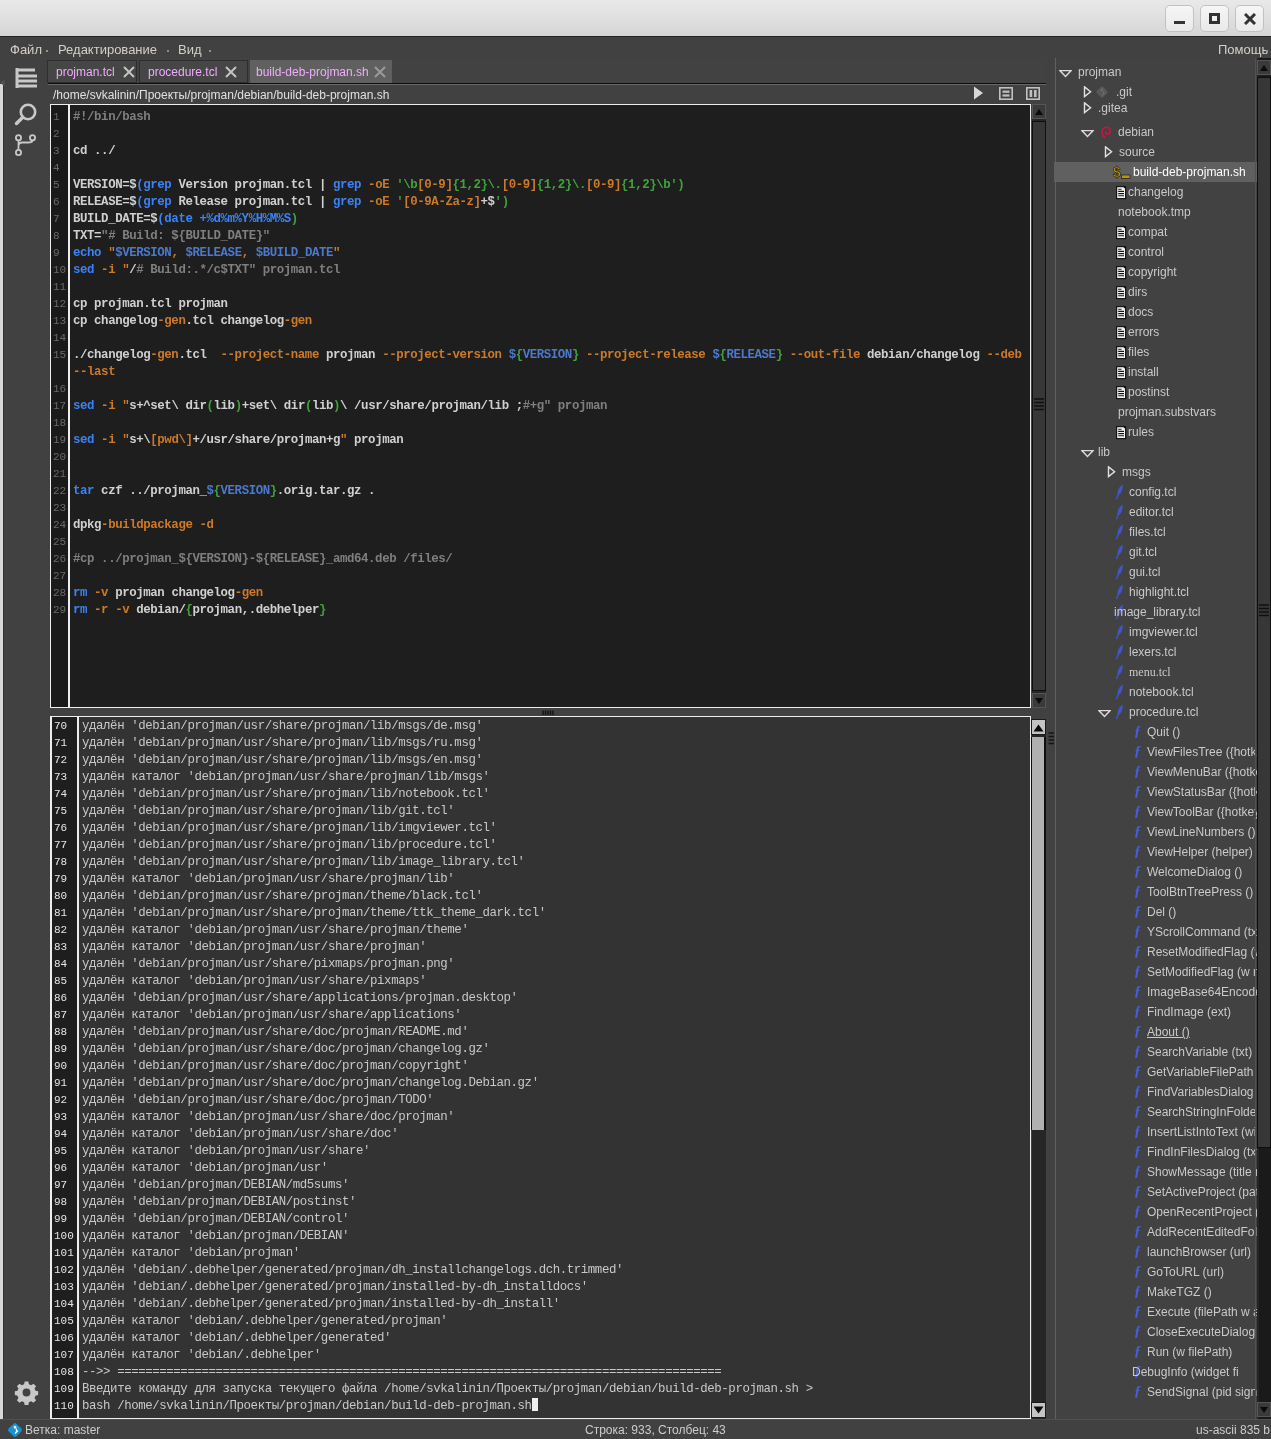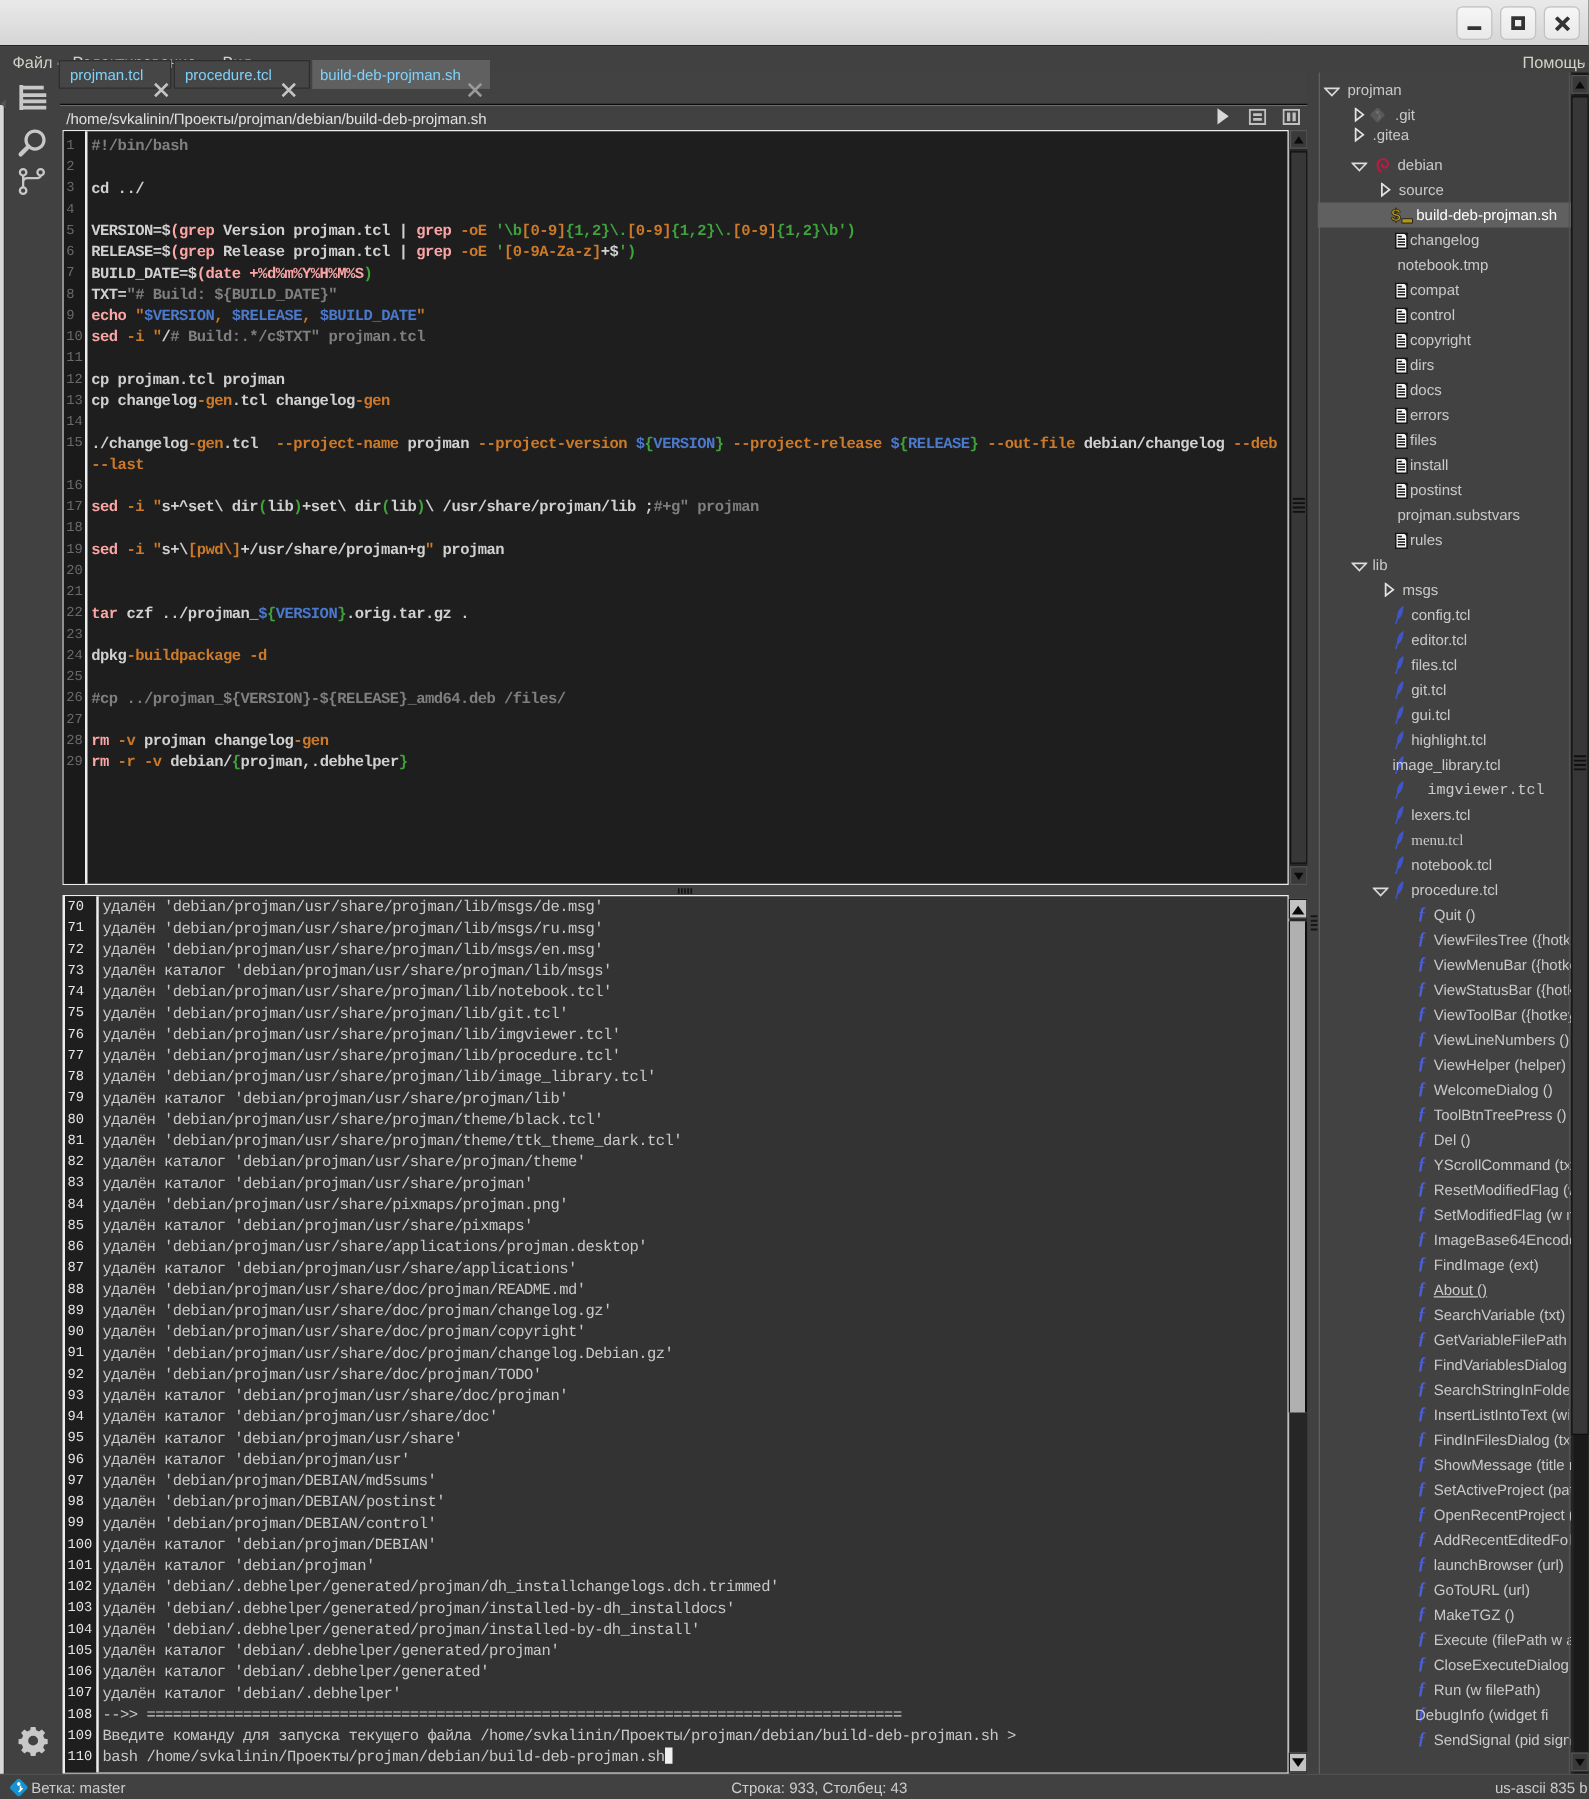--- a/index.html
+++ b/index.html
@@ -20,37 +20,37 @@
   color:#d4d0c8; font-size:12px; }
 .mitem { font-size:13px; color:#d4d0c8; }
 
 
 #sidebar { left:0; top:58px; width:48px; height:1362px; background:#414141; }
 #leftstrip { left:0; top:84px; width:4px; height:1336px; background:#d8d8d8;
   border-right:1px solid #333; }
 
 
 #tabrow { left:48px; top:58px; width:998px; height:26px; background:#424242; }
-.tab { top:48px; height:23px; background:#464646; border:1px solid #2e2e2e;
-  color:#7dd3fc; font-size:12px; line-height:22px; }
+.tab { top:60px; height:23px; background:#464646; border:1px solid #2e2e2e;
+  color:#f0abfc; font-size:12px; line-height:22px; }
 .tab.active { background:#606060; border-color:#606060; }
 #pathbar { left:48px; top:85px; width:998px; height:19px; background:#414141;
   color:#e0e0e0; font-size:12px; }
 
 
 #editor { left:50px; top:104px; width:981px; height:604px; background:#1e1e1e;
   border:1px solid #ededed; }
 #gutter { left:0; top:0; width:19px; height:602px; background:#1a1a1a;
   border-right:2px solid #ededed; }
 .code { font-family:"Liberation Mono", monospace; font-size:12.4px; letter-spacing:-0.41px;
   line-height:17px; font-weight:bold; white-space:pre; }
 #gutnums { left:2px; top:4px; width:15px; text-align:left; color:#696969;
   font-weight:normal; font-size:11px; letter-spacing:0; }
 #codelines { left:22px; top:4px; color:#d0d0d0; }
-.t { color:#fca5a5; } .o { color:#cc7a29; } .g { color:#3fa33c; }
+.t { color:#3b82f6; } .o { color:#cc7a29; } .g { color:#3fa33c; }
 .b { color:#4b79cc; } .c { color:#7f7f7f; }
 i { font-style:normal; }
 #cursor { display:inline-block; width:6px; height:13px; background:#f0f0f0;
   vertical-align:-2px; }
 
 
 .sb { width:14px; background:#262626; }
 .sbtn { left:0; width:14px; height:15px; background:#3a3a3a; border:1px solid #555; }
 .sthumb { left:0; width:14px; background:#373737; border:1px solid #0f0f0f; }
 .sbtnL { left:0; width:15px; height:16px; background:#c3c3c3; border:1px solid #1a1a1a; }
@@ -405,21 +405,21 @@
           <path d="M7.8,0.6 C3.9,2.8 2.0,7.0 2.6,11.8 C5.9,10.4 7.8,6.2 7.8,0.6 Z" fill="#4056c8"></path>
           <path d="M3.0,10.8 L1.6,15.2" stroke="#4056c8" stroke-width="1.2"></path>
         </svg>
         <span class="lbl" style="left:60px;">image_library.tcl</span>
       </div>
 <div class="trow" style="top:564px;">
         <svg class="ticon" style="left:61px;top:2px;" width="10" height="16">
           <path d="M7.8,0.6 C3.9,2.8 2.0,7.0 2.6,11.8 C5.9,10.4 7.8,6.2 7.8,0.6 Z" fill="#4056c8"></path>
           <path d="M3.0,10.8 L1.6,15.2" stroke="#4056c8" stroke-width="1.2"></path>
         </svg>
-        <span class="lbl" style="left:88px;font-family:Liberation Mono, monospace;">imgviewer.tcl</span>
+        <span class="lbl" style="left:75px;">imgviewer.tcl</span>
       </div>
 <div class="trow" style="top:584px;">
         <svg class="ticon" style="left:61px;top:2px;" width="10" height="16">
           <path d="M7.8,0.6 C3.9,2.8 2.0,7.0 2.6,11.8 C5.9,10.4 7.8,6.2 7.8,0.6 Z" fill="#4056c8"></path>
           <path d="M3.0,10.8 L1.6,15.2" stroke="#4056c8" stroke-width="1.2"></path>
         </svg>
         <span class="lbl" style="left:75px;">lexers.tcl</span>
       </div>
 <div class="trow" style="top:604px;">
         <svg class="ticon" style="left:61px;top:2px;" width="10" height="16">

